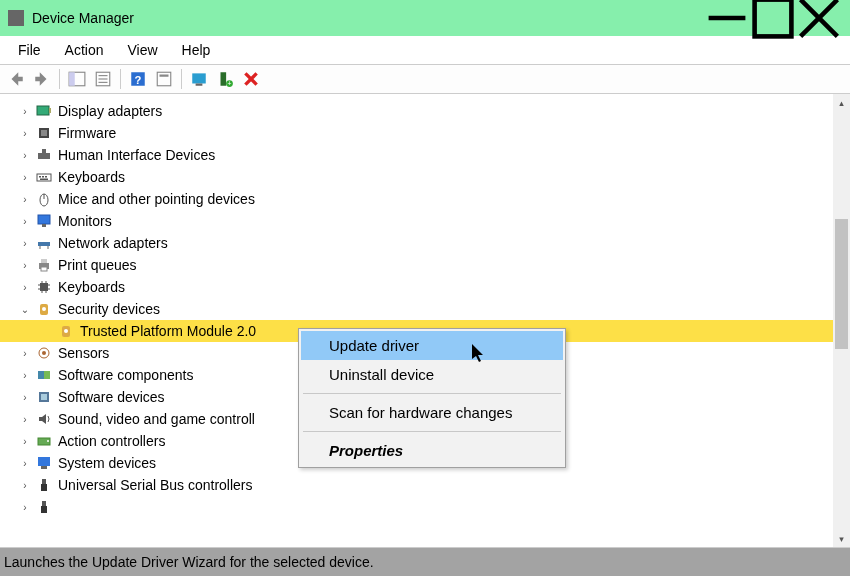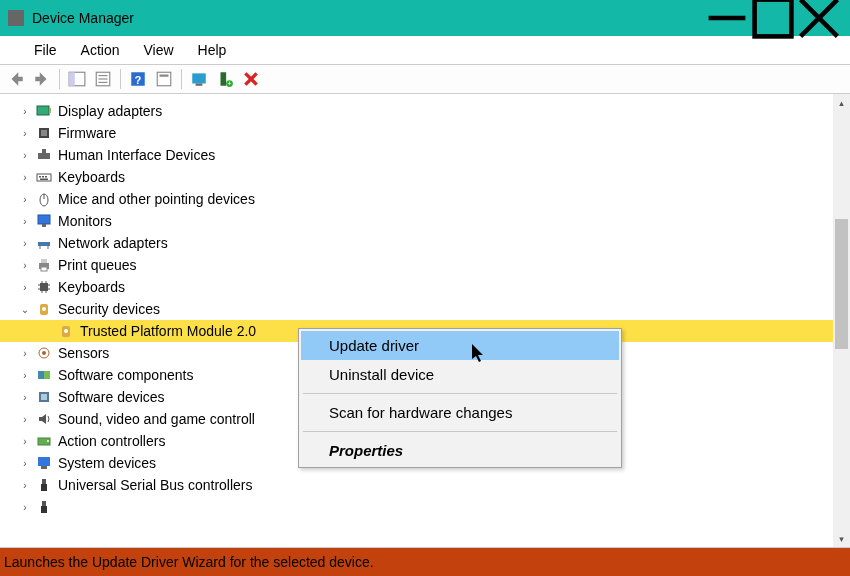--- a/index.html
+++ b/index.html
@@ -12,21 +12,21 @@
       overflow: hidden;
       position: relative;
     }
 
     
     .titlebar {
       height: 36px;
       display: flex;
       align-items: center;
       padding: 0 8px;
-      background: #14b8a6;
+      background: #86efac;
     }
     .titlebar .app-icon {
       width: 16px; height: 16px;
       margin-right: 8px;
       background: #666;
       display: inline-block;
     }
     .titlebar .title { flex: 1; font-size: 14px; }
     .win-btn {
       width: 46px; height: 30px;
@@ -35,21 +35,20 @@
       font-size: 10px;
     }
 
     
     .menubar {
       height: 28px;
       display: flex;
       align-items: center;
       padding: 0 6px;
       font-size: 14px;
-      margin-left: 16px;
     }
     .menubar .menuitem { padding: 4px 12px; }
 
     
     .toolbar {
       height: 30px;
       border-top: 1px solid #ccc;
       border-bottom: 1px solid #ccc;
       display: flex;
       align-items: center;
@@ -109,21 +108,21 @@
     }
     .vscroll .thumb {
       position:absolute; left:2px; right:2px; top: 125px; height: 130px;
       background:#c2c2c2;
     }
 
     
     .ctx {
       position: absolute;
       left: 298px; top: 234px;
-      width: 324px;
+      width: 268px;
       background: #f2f2f2;
       border: 1px solid #a0a0a0;
       box-shadow: 2px 2px 4px rgba(0,0,0,.2);
       padding: 2px;
       font-size: 15px;
     }
     .ctx .ctx-item {
       padding: 6px 14px 6px 28px;
     }
     .ctx .ctx-item.hov { background: #91c9f7; }
@@ -135,21 +134,21 @@
       position: absolute; left: 472px; top: 250px;
       font-size: 18px; color:#000;
       pointer-events: none;
       z-index: 50;
     }
 
     
     .statusbar {
       position: absolute; left:0; right:0; bottom:0;
       height: 28px;
-      background:#c2410c;
+      background:#a3a3a3;
       display:flex; align-items:center;
       padding:0 4px;
       font-size: 14px;
     }
   </style>
 </head>
 <body>
 
 <div class="titlebar">
   <span class="app-icon"></span>

